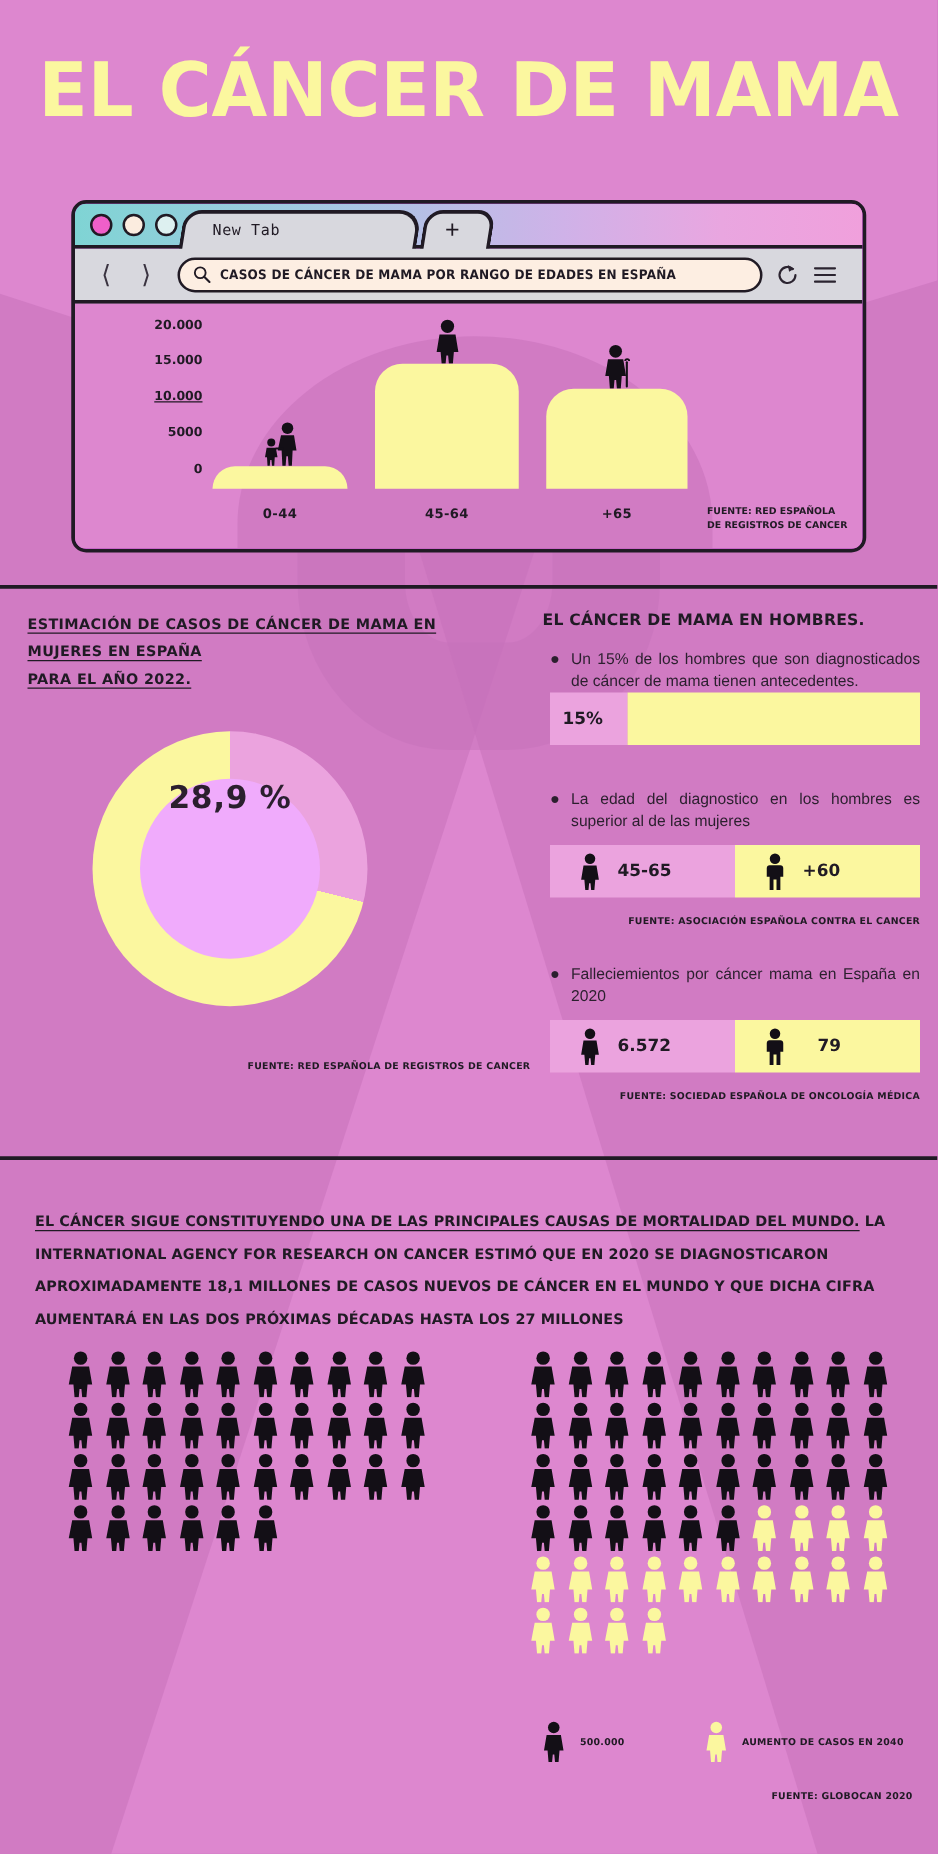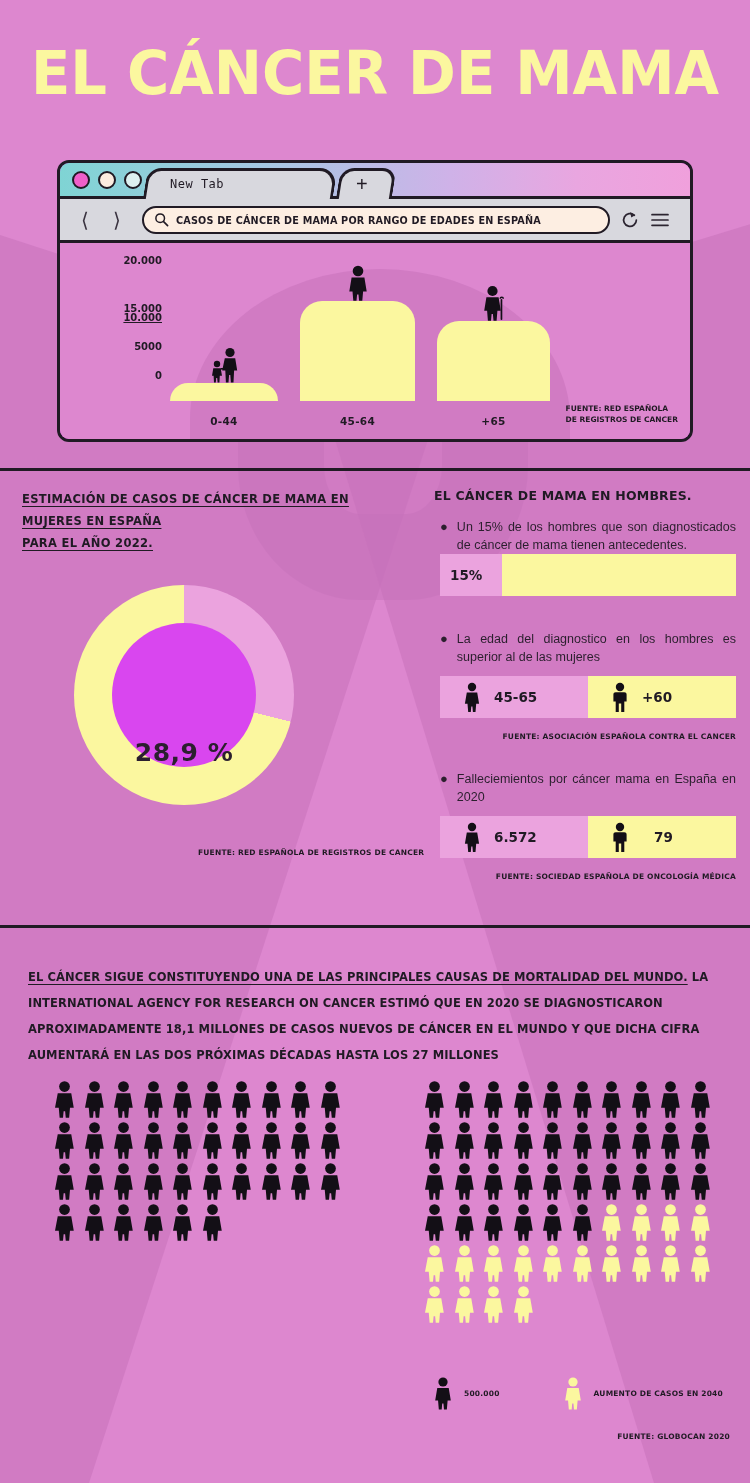--- a/index.html
+++ b/index.html
@@ -136,21 +136,21 @@
   }
 
   .y-axis { position: absolute; left: 44px; top: 12px; width: 58px; text-align: right; }
   .y-axis div {
     font-family: "DejaVu Sans", sans-serif;
     font-size: 10px; font-weight: 700; color: #201a24;
     position: absolute; right: 0; width: 58px;
   }
   .bars { position: absolute; left: 110px; bottom: 38px; width: 380px; height: 130px; }
   .bar {
-    position: absolute; bottom: 0;
+    position: absolute; bottom: 10px;
     background: #fbf79f;
     border-radius: 22px 22px 0 0;
   }
   .bar-label {
     position: absolute; bottom: -26px; width: 100%;
     text-align: center;
     font-family: "DejaVu Sans", sans-serif;
     font-size: 10.5px; font-weight: 700; color: #201a24;
     letter-spacing: .3px;
   }
@@ -188,22 +188,22 @@
   }
 
   .donut-wrap { position: absolute; left: 74px; top: 105px; width: 220px; height: 220px; }
   .donut {
     width: 220px; height: 220px; border-radius: 50%;
     background: conic-gradient(#eba3de 0deg 104deg, #fbf79f 104deg 360deg);
   }
   .donut-hole {
     position: absolute; left: 38px; top: 38px;
     width: 144px; height: 144px; border-radius: 50%;
-    background: #d946ef;
-    display: flex; align-items: flex-end; justify-content: center;
+    background: #f0abfc;
+    display: flex; align-items: flex-start; justify-content: center;
   }
   .donut-label {
     font-family: "DejaVu Sans", sans-serif;
     font-size: 25px; font-weight: 700; color: #2b1f2e;
     letter-spacing: .5px;
   }
   .src-donut {
     position: absolute; left: 198px; top: 368px;
     font-family: "DejaVu Sans", sans-serif;
     font-size: 7.5px; font-weight: 700; color: #201a24; letter-spacing: .2px;
@@ -321,21 +321,21 @@
         <line x1="2" y1="15" x2="20" y2="15" stroke="#2b2430" stroke-width="1.9" stroke-linecap="round"></line>
       </svg>
     </div>
   </div>
 
   <div class="browser-content">
     <div class="chart-bg-arc"></div>
 
     <div class="y-axis">
       <div style="top:0px;">20.000</div>
-      <div style="top:28px;margin-top:20px;">15.000</div>
+      <div style="top:28px;">15.000</div>
       <div style="top:57px;text-decoration:underline;">10.000</div>
       <div style="top:86px;">5000</div>
       <div style="top:115px;">0</div>
     </div>
 
     <div class="bars">
 
       <div class="bar" style="left: 0px; width: 108px; height: 17.7273px;">
         <div class="fig-on-bar">
           <svg width="42" height="38" viewBox="0 0 42 38">

